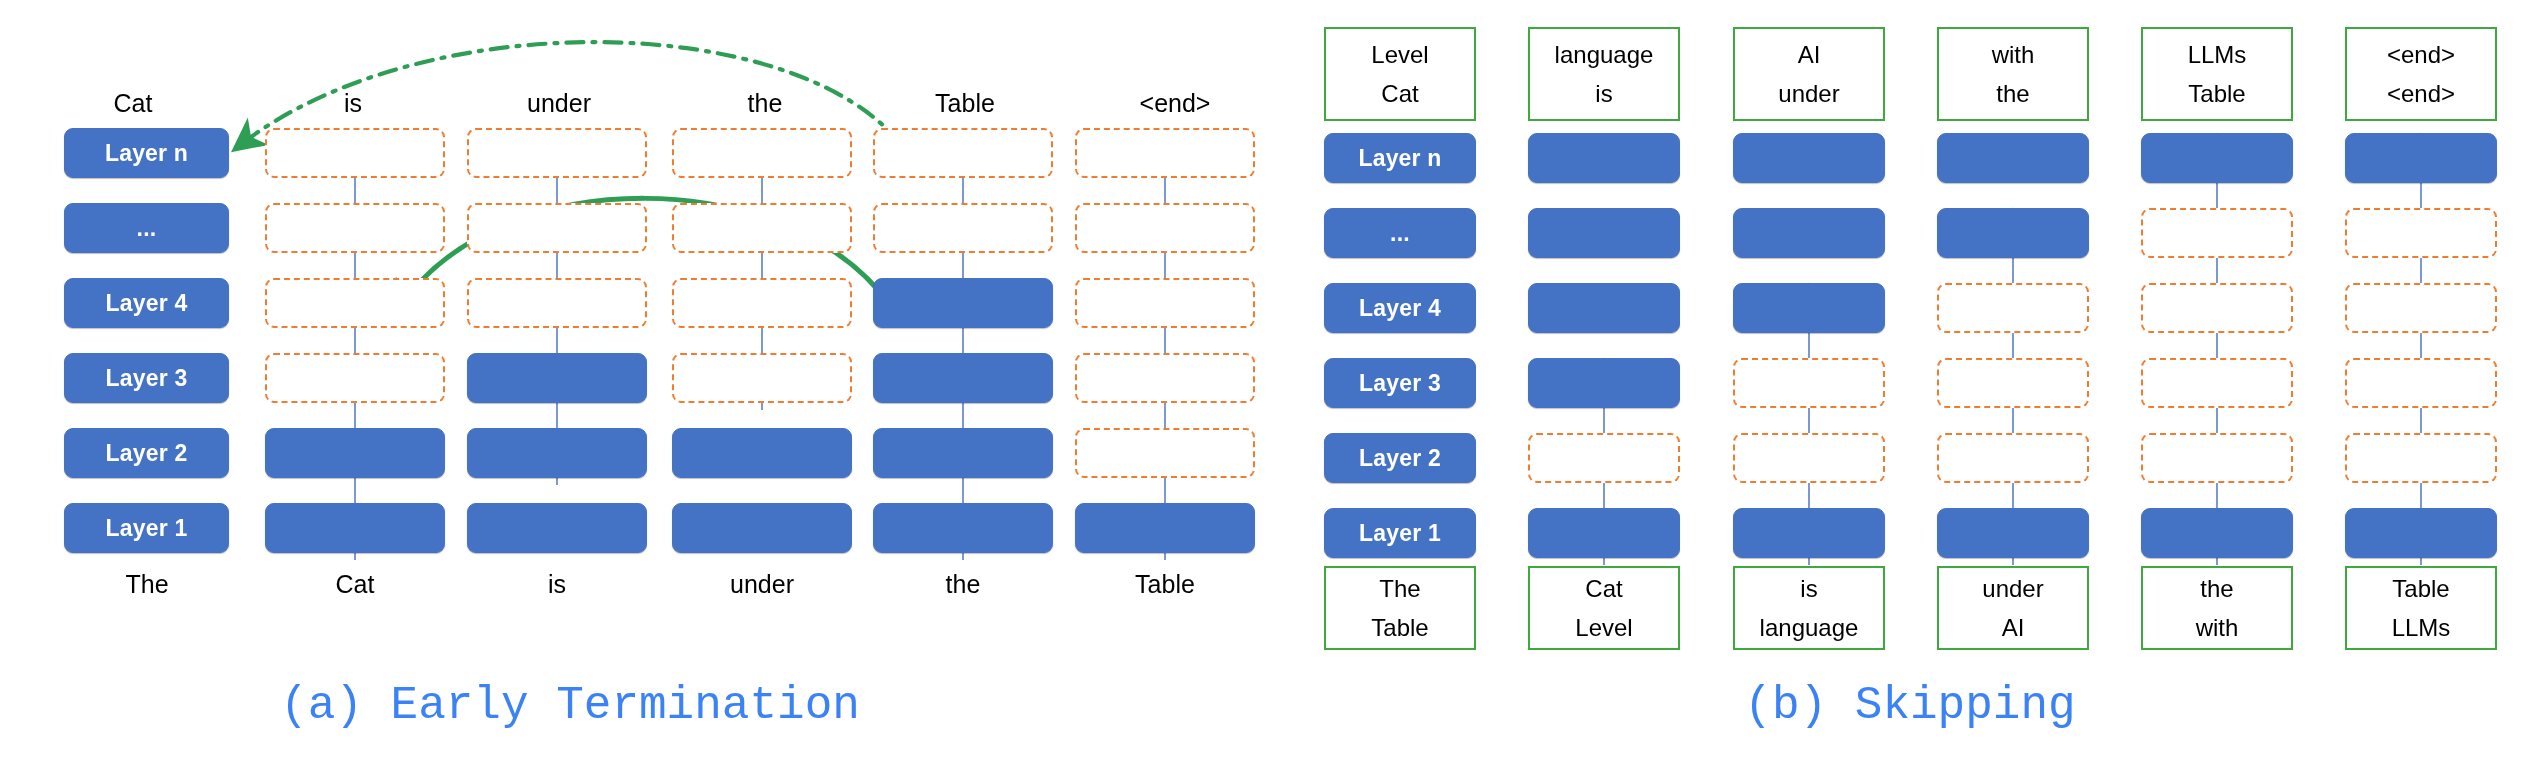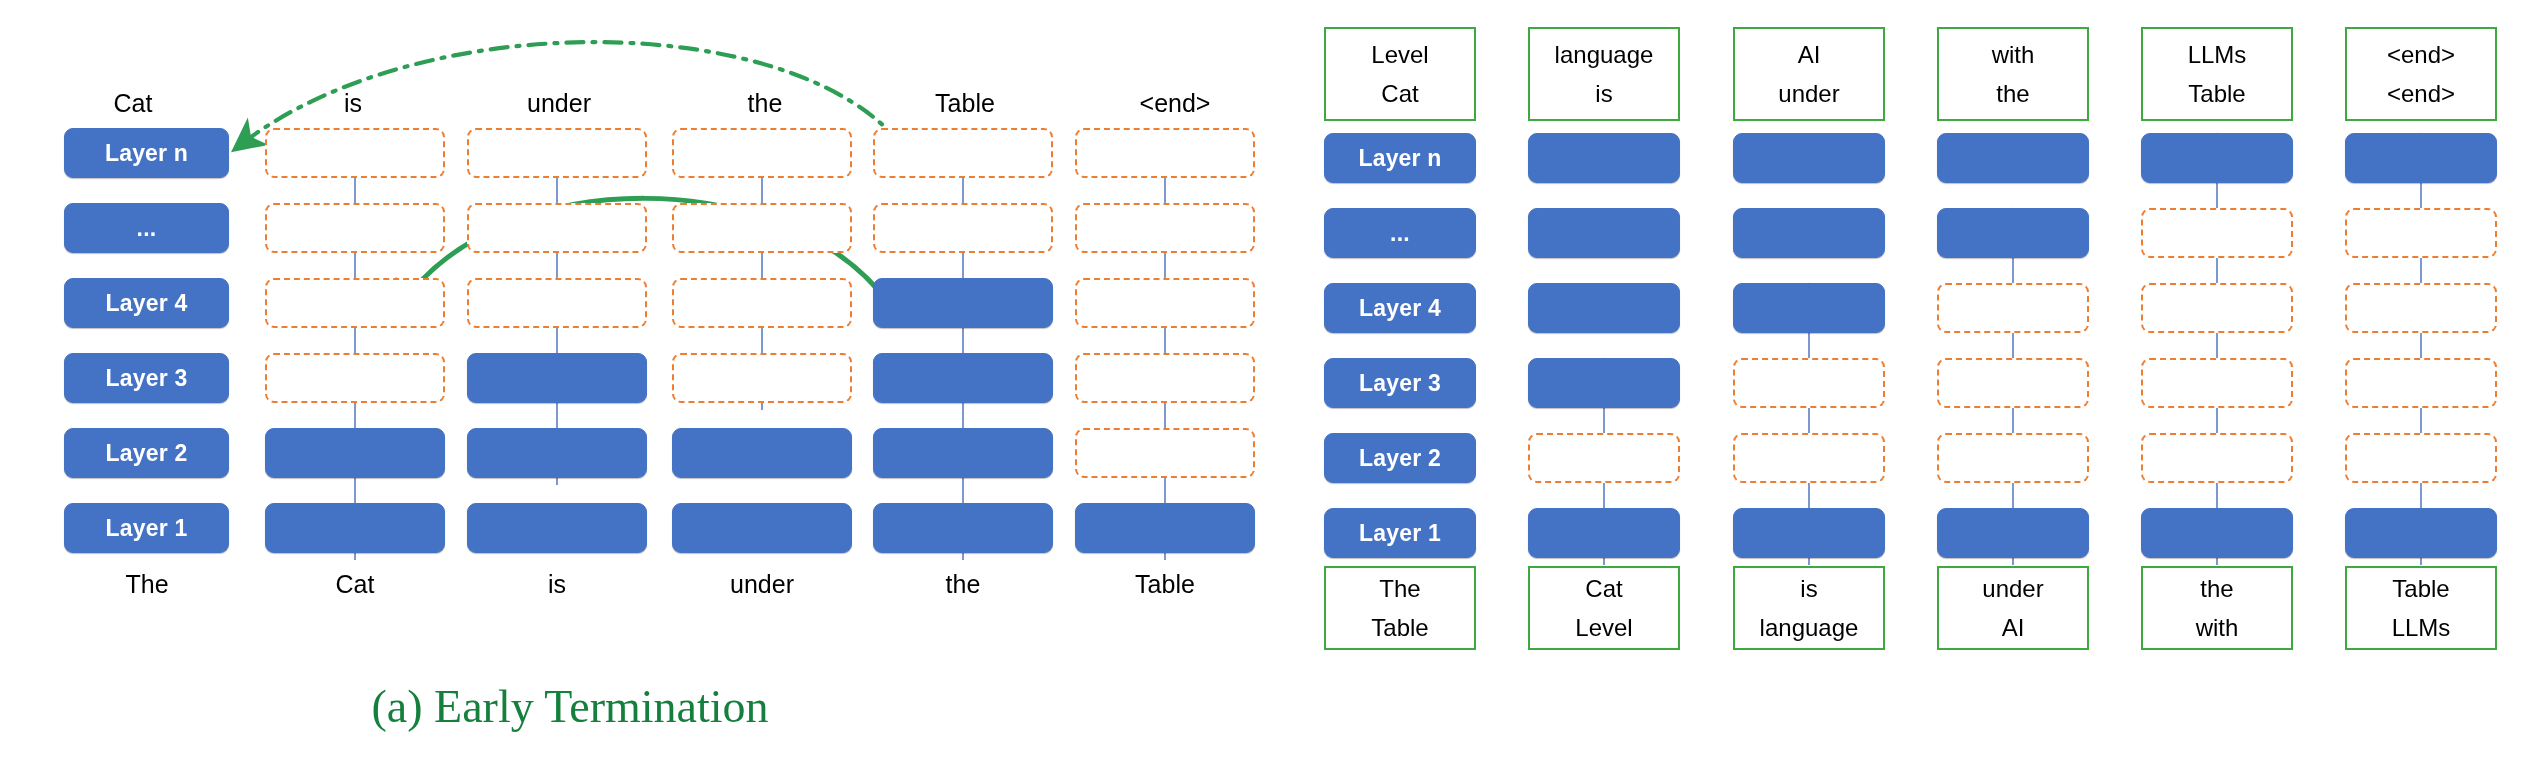--- a/index.html
+++ b/index.html
@@ -70,23 +70,23 @@
     align-items: center;
     justify-content: center;
     gap: 11px;
     font-size: 24px;
     color: #000000;
   }
   .gbox span { white-space: nowrap; }
 
   .caption {
     position: absolute;
-    font-family: Liberation Serif, serif;
+    font-family: Liberation Mono, monospace;
     font-size: 46px;
-    color: #15803d;
+    color: #3b82f6;
     text-align: center;
     white-space: nowrap;
   }
 
   svg.overlay {
     position: absolute;
     left: 0;
     top: 0;
     pointer-events: none;
   }
@@ -282,13 +282,14 @@
   </div>
   <div class="gbox" style="left:841px; top:551px; width:152px; height:84px;">
     <span>the</span>
     <span>with</span>
   </div>
   <div class="gbox" style="left:1045px; top:551px; width:152px; height:84px;">
     <span>Table</span>
     <span>LLMs</span>
   </div>
 
+  <div class="caption" style="left:380px; top:665px; width:460px;">(b) Skipping</div>
 </div>
 
 </body></html>

